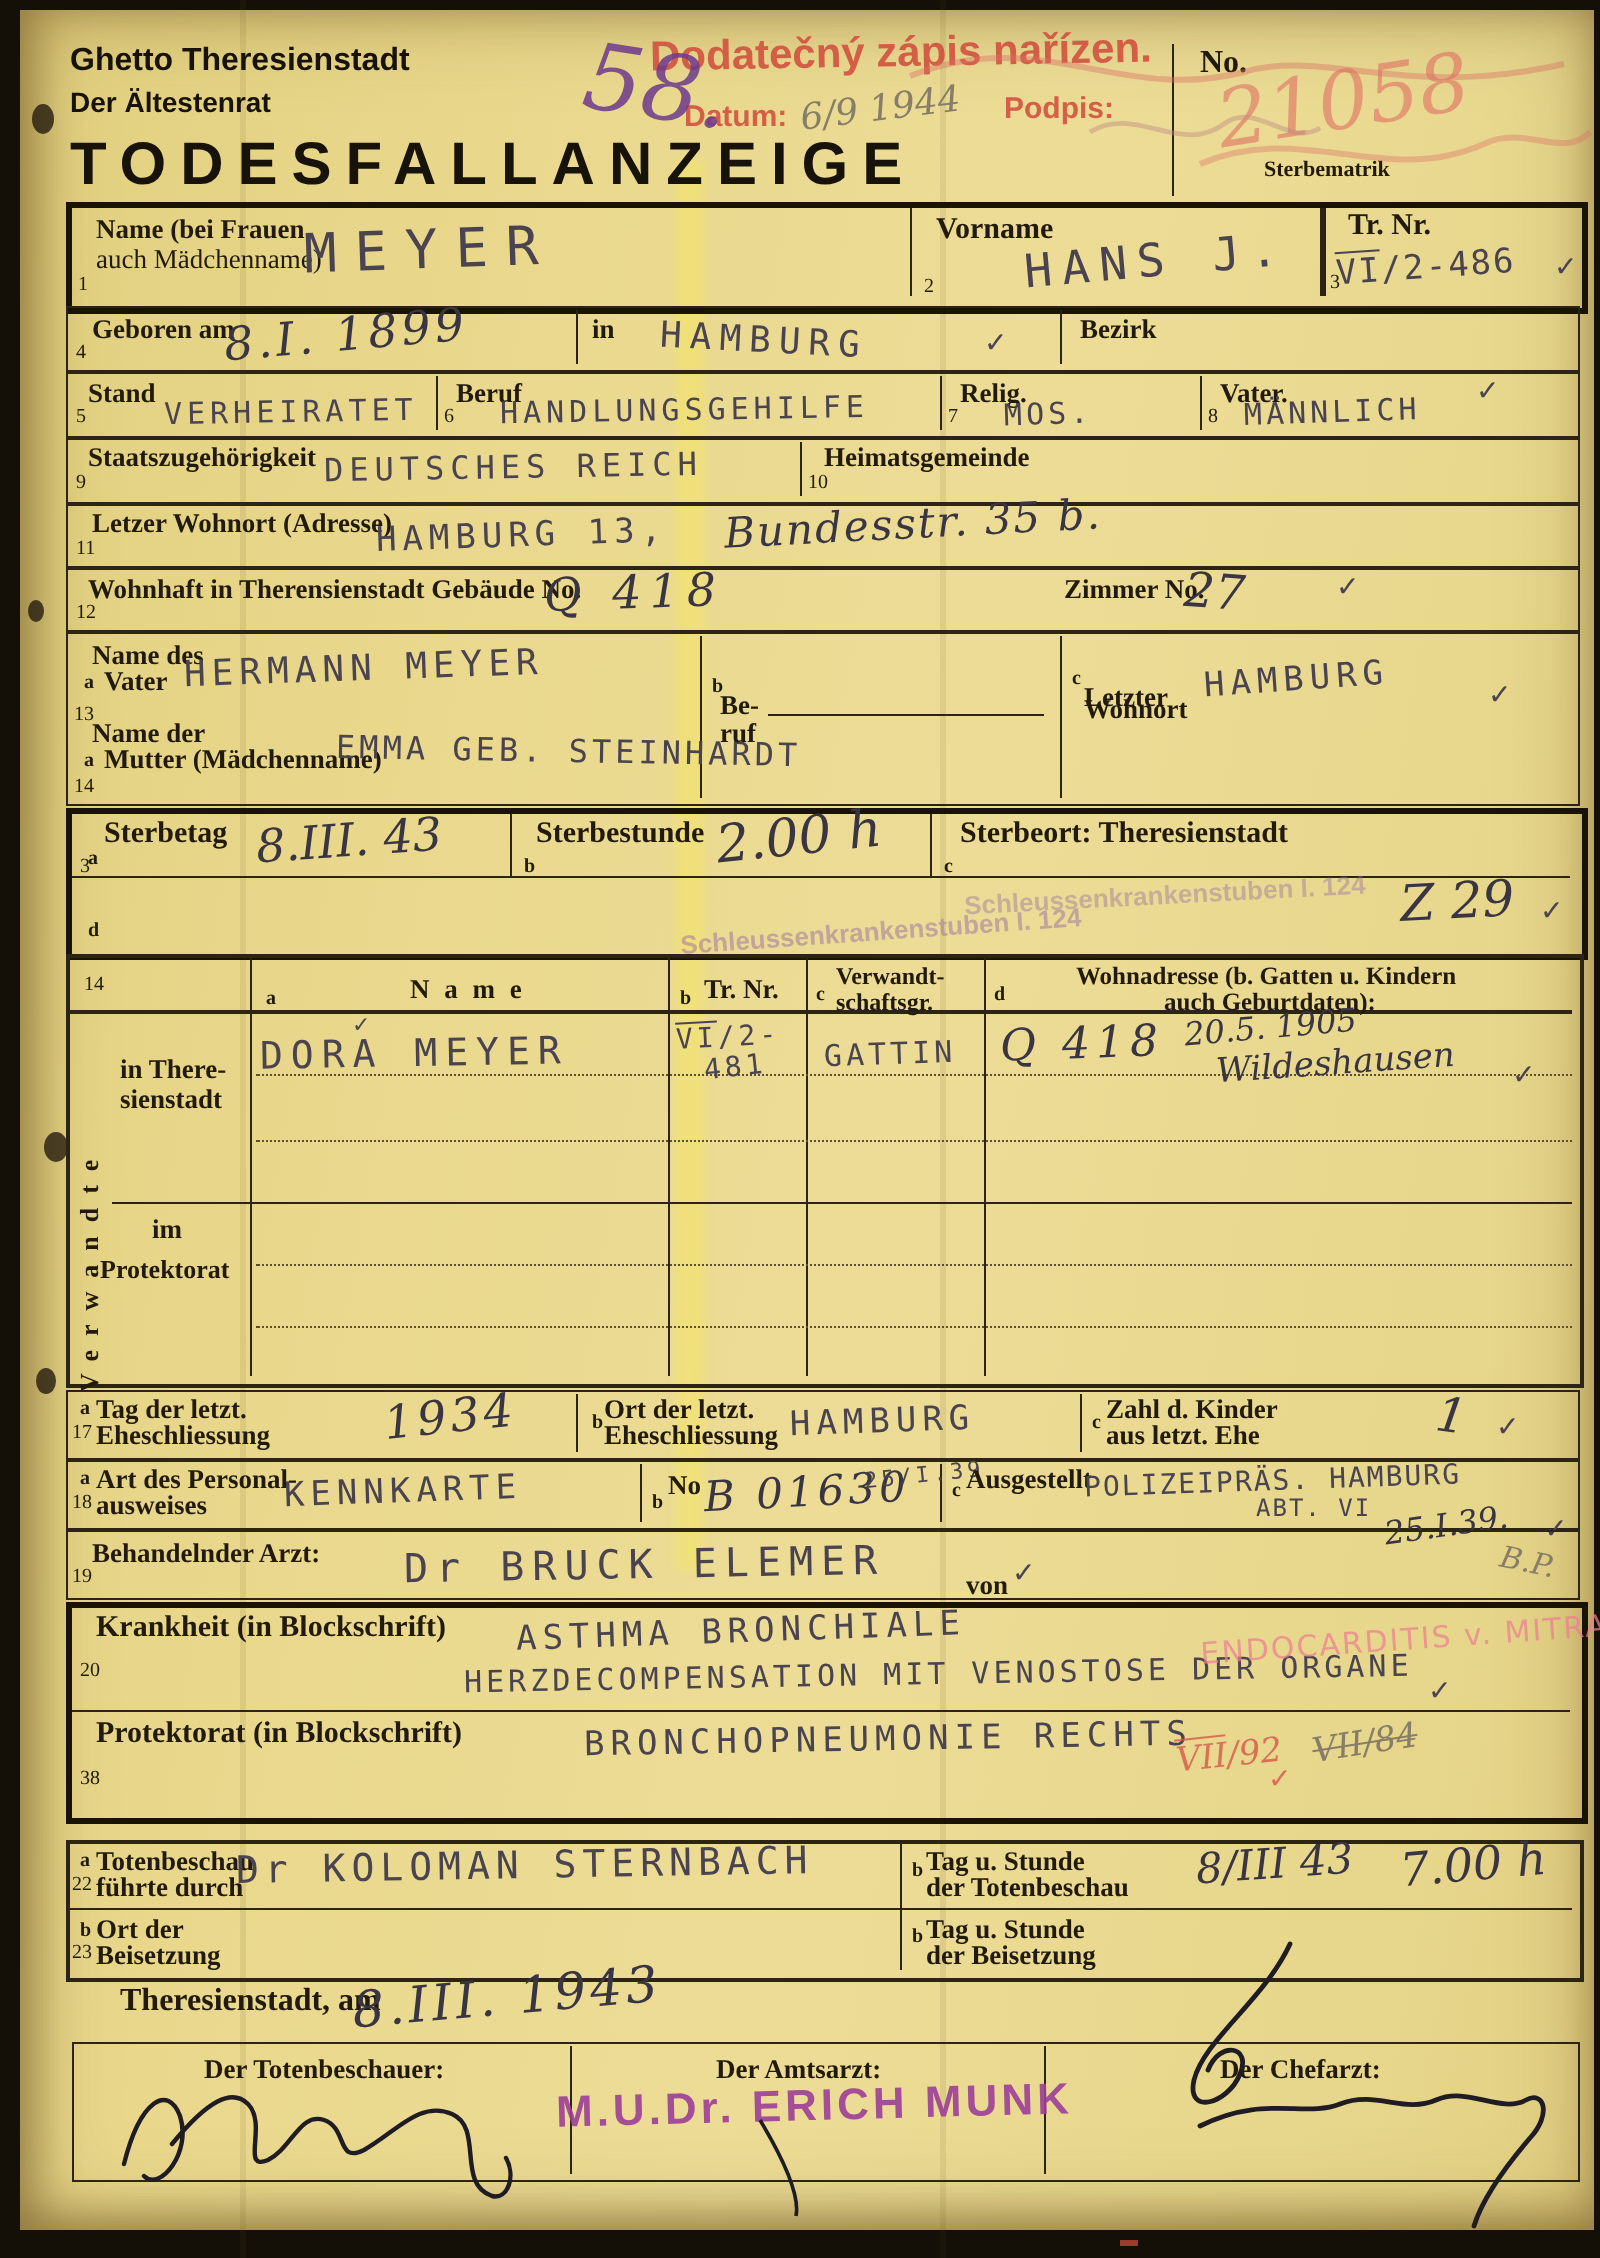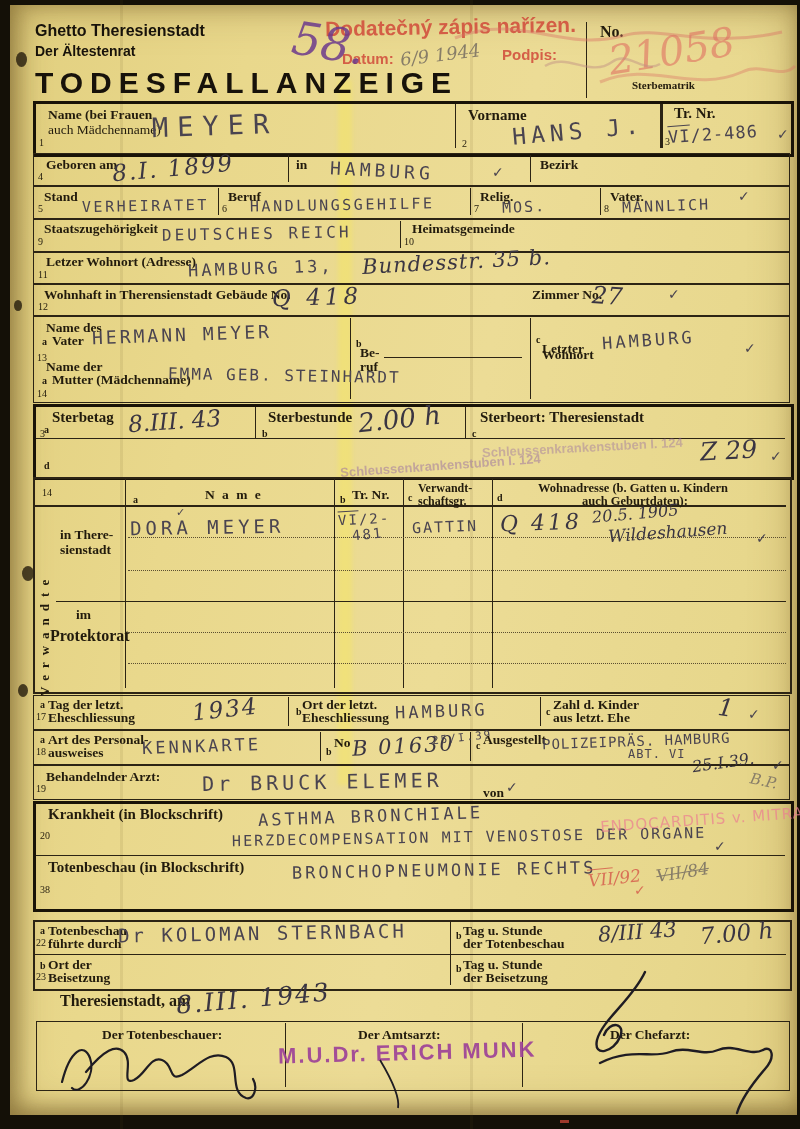--- a/index.html
+++ b/index.html
@@ -206,21 +206,21 @@
   <div class="sub" style="left:408px;top:492px;">c</div>
   <div class="lbl" style="left:418px;top:482px;font-size:12px;">Verwandt-</div>
   <div class="lbl" style="left:418px;top:495px;font-size:12px;">schaftsgr.</div>
   <div class="sub" style="left:497px;top:492px;">d</div>
   <div class="lbl" style="left:538px;top:482px;font-size:12.5px;">Wohnadresse (b. Gatten u. Kindern</div>
   <div class="lbl" style="left:582px;top:495px;font-size:12.5px;">auch Geburtdaten):</div>
   <div class="lbl" style="left:38px;top:548px;writing-mode:vertical-rl;transform:rotate(180deg);letter-spacing:7px;font-size:13px;height:148px;">Verwandte</div>
   <div class="lbl" style="left:60px;top:528px;">in There-</div>
   <div class="lbl" style="left:60px;top:543px;">sienstadt</div>
   <div class="lbl" style="left:76px;top:608px;">im</div>
-  <div class="lbl" style="left:50px;top:628px;font-size:16px;">Protektorat</div>
+  <div class="lbl" style="left:50px;top:628px;font-size:13px;">Protektorat</div>
 
   <div class="dot" style="left:128px;top:537px;width:658px;"></div>
   <div class="dot" style="left:128px;top:570px;width:658px;"></div>
   <div class="hl" style="left:56px;top:601px;width:730px;"></div>
   <div class="dot" style="left:128px;top:632px;width:658px;"></div>
   <div class="dot" style="left:128px;top:663px;width:658px;"></div>
 
   <div class="hw" style="left:130px;top:518px;font-size:19px;letter-spacing:4px;transform:rotate(-1deg);">DORA MEYER</div>
   <div class="chk" style="left:176px;top:506px;font-size:11px;">✓</div>
   <div class="hw" style="left:338px;top:512px;font-size:14px;transform:rotate(-3deg);"><span class="ovl">VI</span><span>/2-</span></div>
@@ -277,21 +277,21 @@
   <div class="pencil" style="left:750px;top:772px;font-size:15px;transform:rotate(12deg);">B.P.</div>
 
   <div class="box thick" style="left:33px;top:801px;width:755px;height:105px;"></div>
   <div class="hl" style="left:36px;top:855px;width:749px;"></div>
   <div class="lbl" style="left:48px;top:807px;font-size:15px;">Krankheit (in Blockschrift)</div>
   <div class="idx" style="left:40px;top:830px;">20</div>
   <div class="hw" style="left:258px;top:808px;font-size:17px;letter-spacing:3px;transform:rotate(-2deg);">ASTHMA BRONCHIALE</div>
   <div class="hw" style="left:232px;top:830px;font-size:15px;letter-spacing:2px;transform:rotate(-1deg);">HERZDECOMPENSATION MIT VENOSTOSE DER ORGANE</div>
   <div class="chk" style="left:714px;top:838px;">✓</div>
   <div class="pink" style="left:600px;top:810px;font-size:15px;letter-spacing:1px;transform:rotate(-4deg);">ENDOCARDITIS v. MITRALIS</div>
-  <div class="lbl" style="left:48px;top:860px;font-size:15px;">Totenbeschau (in Blockschrift)</div>
+  <div class="lbl" style="left:48px;top:860px;font-size:15px;">Protektorat (in Blockschrift)</div>
   <div class="idx" style="left:40px;top:884px;">38</div>
   <div class="hw" style="left:292px;top:862px;font-size:17px;letter-spacing:3px;transform:rotate(-1deg);">BRONCHOPNEUMONIE RECHTS</div>
   <div class="abs" style="left:588px;top:868px;font-family:'DejaVu Serif',serif;font-style:italic;font-size:17px;color:rgba(212,86,72,.8);transform:rotate(-6deg);"><span class="ovl">VII</span><span>/92</span></div>
   <div class="chk" style="left:634px;top:882px;color:rgba(212,86,72,.8);">✓</div>
   <div class="pencil" style="left:656px;top:862px;font-size:17px;transform:rotate(-9deg);"><span class="strike">VII/84</span></div>
 
   <div class="box" style="left:33px;top:920px;width:755px;height:67px;border-width:2px;"></div>
   <div class="vl" style="left:450px;top:922px;height:63px;"></div>
   <div class="hl" style="left:35px;top:954px;width:751px;"></div>
   <div class="sub" style="left:40px;top:925px;">a</div>

